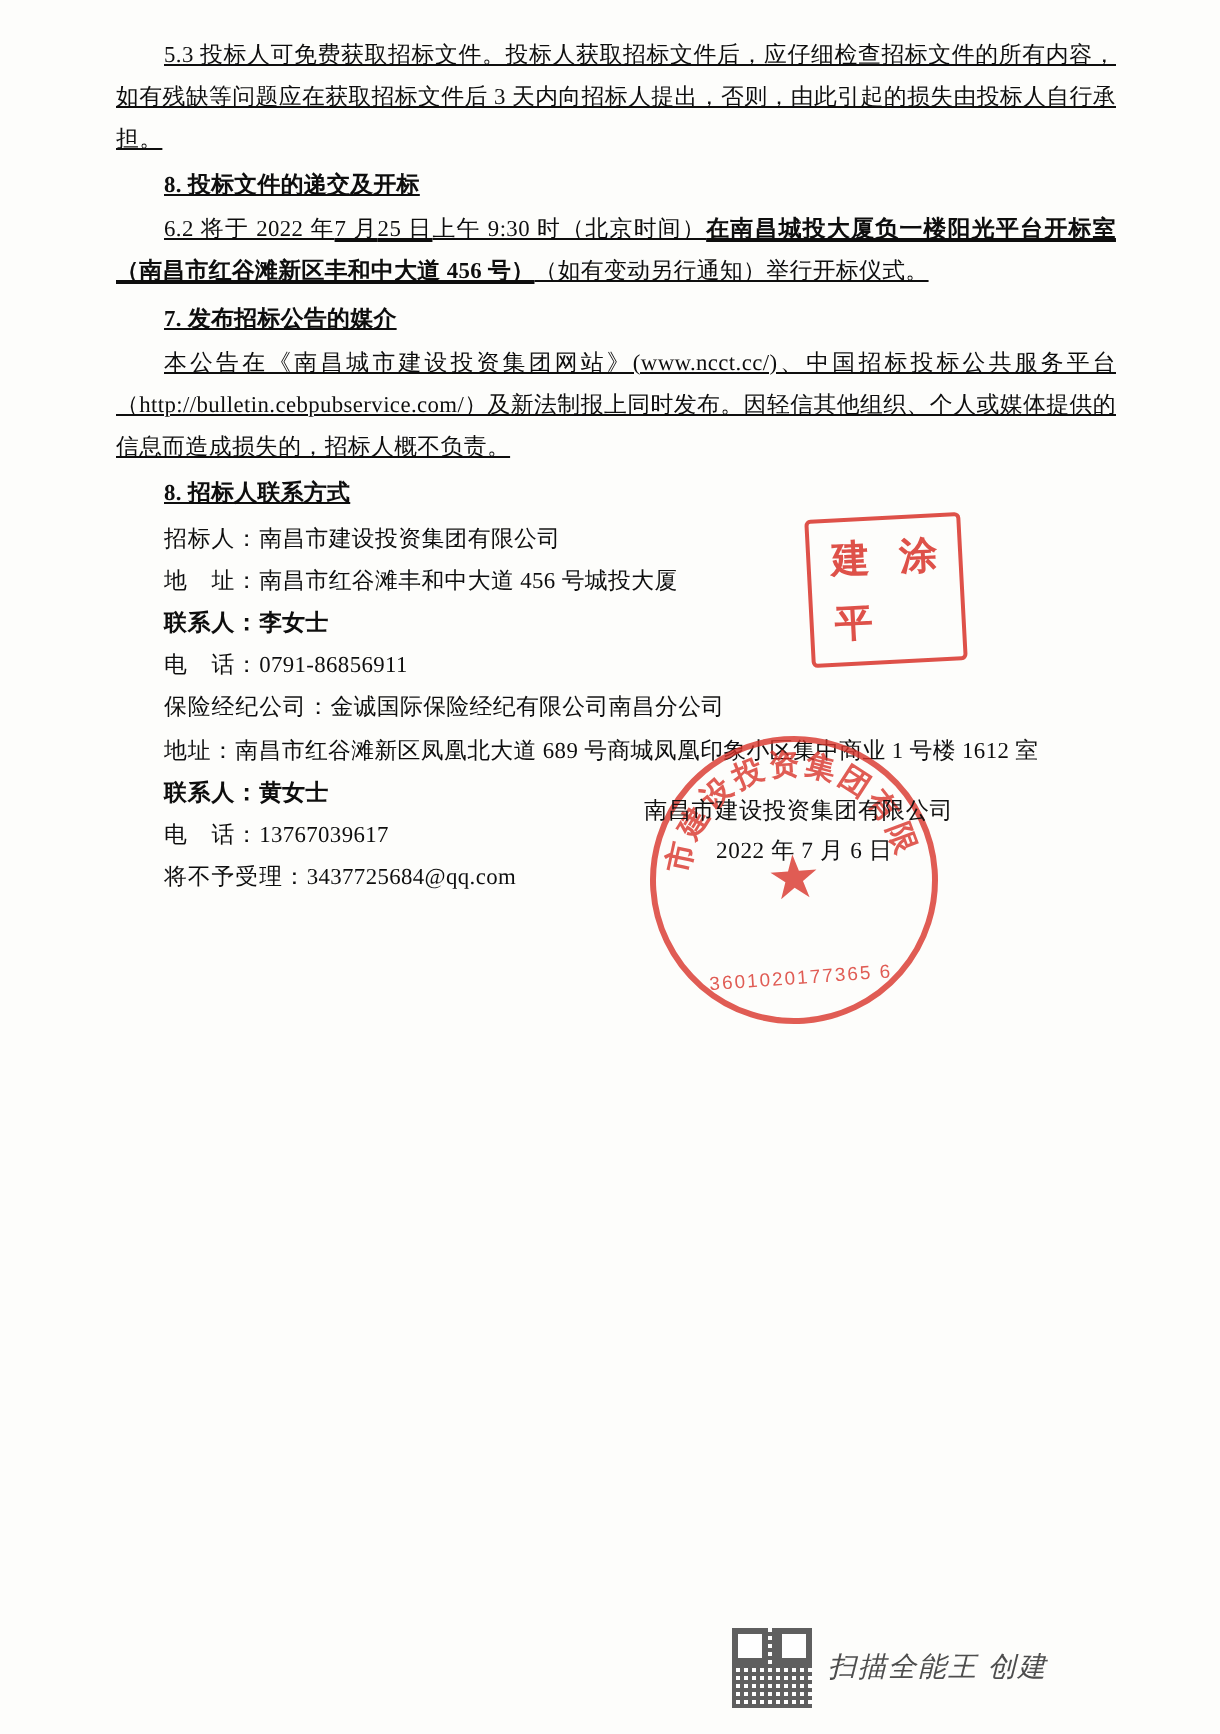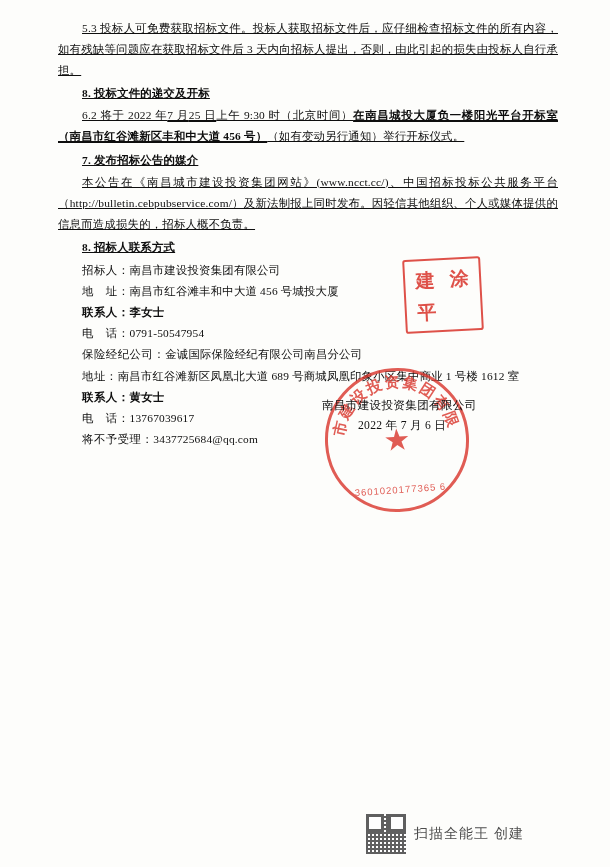--- a/index.html
+++ b/index.html
@@ -162,20 +162,21 @@
   }
 
   
   .footer-wm {
     position: absolute;
     left: 366px;
     top: 814px;
     display: flex;
     align-items: center;
     gap: 8px;
+    font-style: italic;
   }
   .qr {
     width: 40px;
     height: 40px;
     background:
       repeating-linear-gradient(90deg, #2b2b2b 0 2px, transparent 2px 4px),
       repeating-linear-gradient(0deg, #2b2b2b 0 2px, transparent 2px 4px);
     background-color: #fff;
     position: relative;
     opacity: .75;
@@ -214,21 +215,21 @@
     <p class="para heading">7. 发布招标公告的媒介</p>
 
     <p class="para indent">本公告在《南昌城市建设投资集团网站》(www.ncct.cc/)、中国招标投标公共服务平台（http://bulletin.cebpubservice.com/）及新法制报上同时发布。因轻信其他组织、个人或媒体提供的信息而造成损失的，招标人概不负责。</p>
 
     <p class="para heading">8. 招标人联系方式</p>
 
     <div class="contact-block">
       <p class="contact-line"><span class="lbl">招标人：</span><span>南昌市建设投资集团有限公司</span></p>
       <p class="contact-line"><span class="lbl">地　址：</span><span>南昌市红谷滩丰和中大道 456 号城投大厦</span></p>
       <p class="contact-line"><span class="lbl b">联系人：</span><span class="b">李女士</span></p>
-      <p class="contact-line"><span class="lbl">电　话：</span><span>0791-50547954</span></p>
+      <p class="contact-line"><span class="lbl">电　话：</span><span>0791-86856911</span></p>
       <p class="contact-line"><span class="lbl">保险经纪公司：</span><span>金诚国际保险经纪有限公司南昌分公司</span></p>
       <p class="contact-line"><span class="lbl">地址：</span><span>南昌市红谷滩新区凤凰北大道 689 号商城凤凰印象小区集中商业 1 号楼 1612 室</span></p>
       <p class="contact-line"><span class="lbl b">联系人：</span><span class="b">黄女士</span></p>
       <p class="contact-line"><span class="lbl">电　话：</span><span>13767039617</span></p>
       <p class="contact-line"><span class="lbl">将不予受理：</span><span>3437725684@qq.com</span></p>
     </div>
 
   </div>
 
   <div class="stamp stamp-square">

